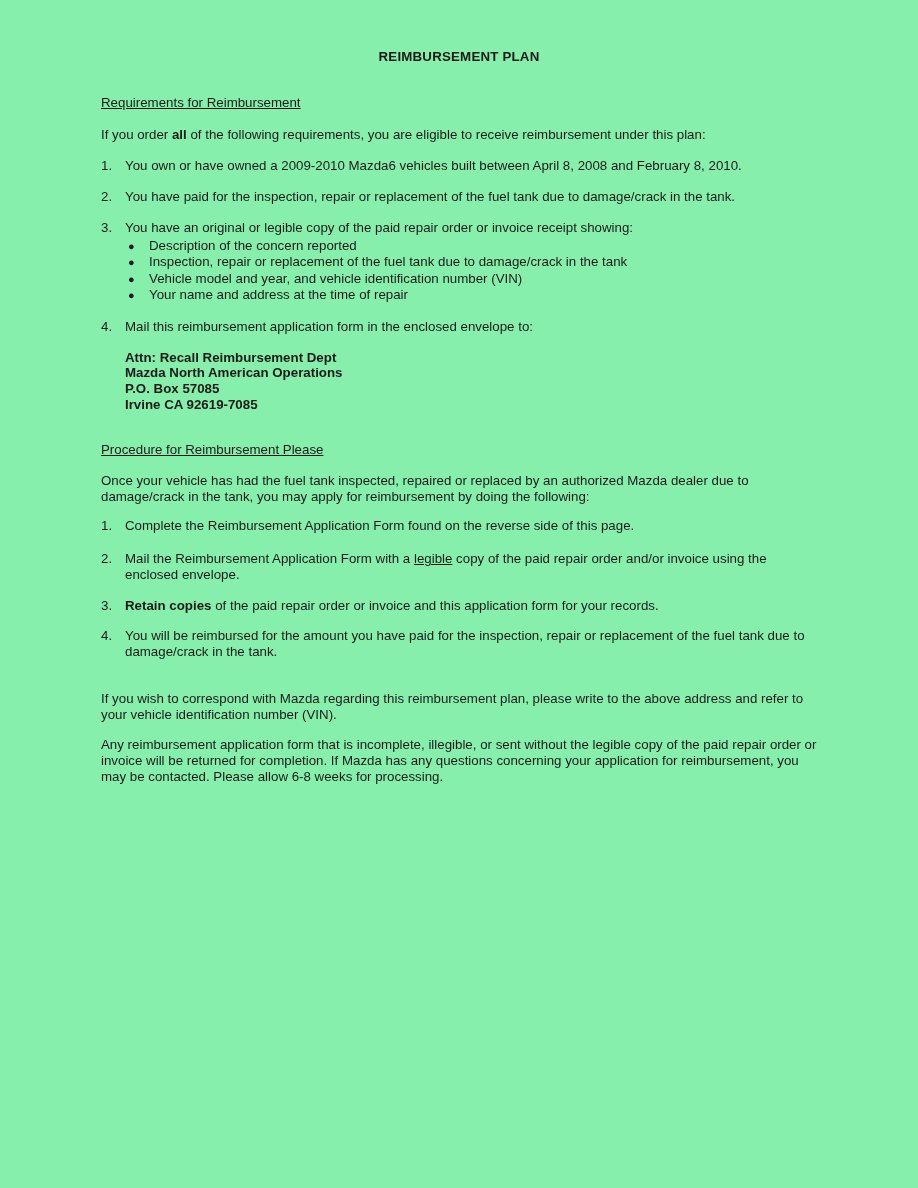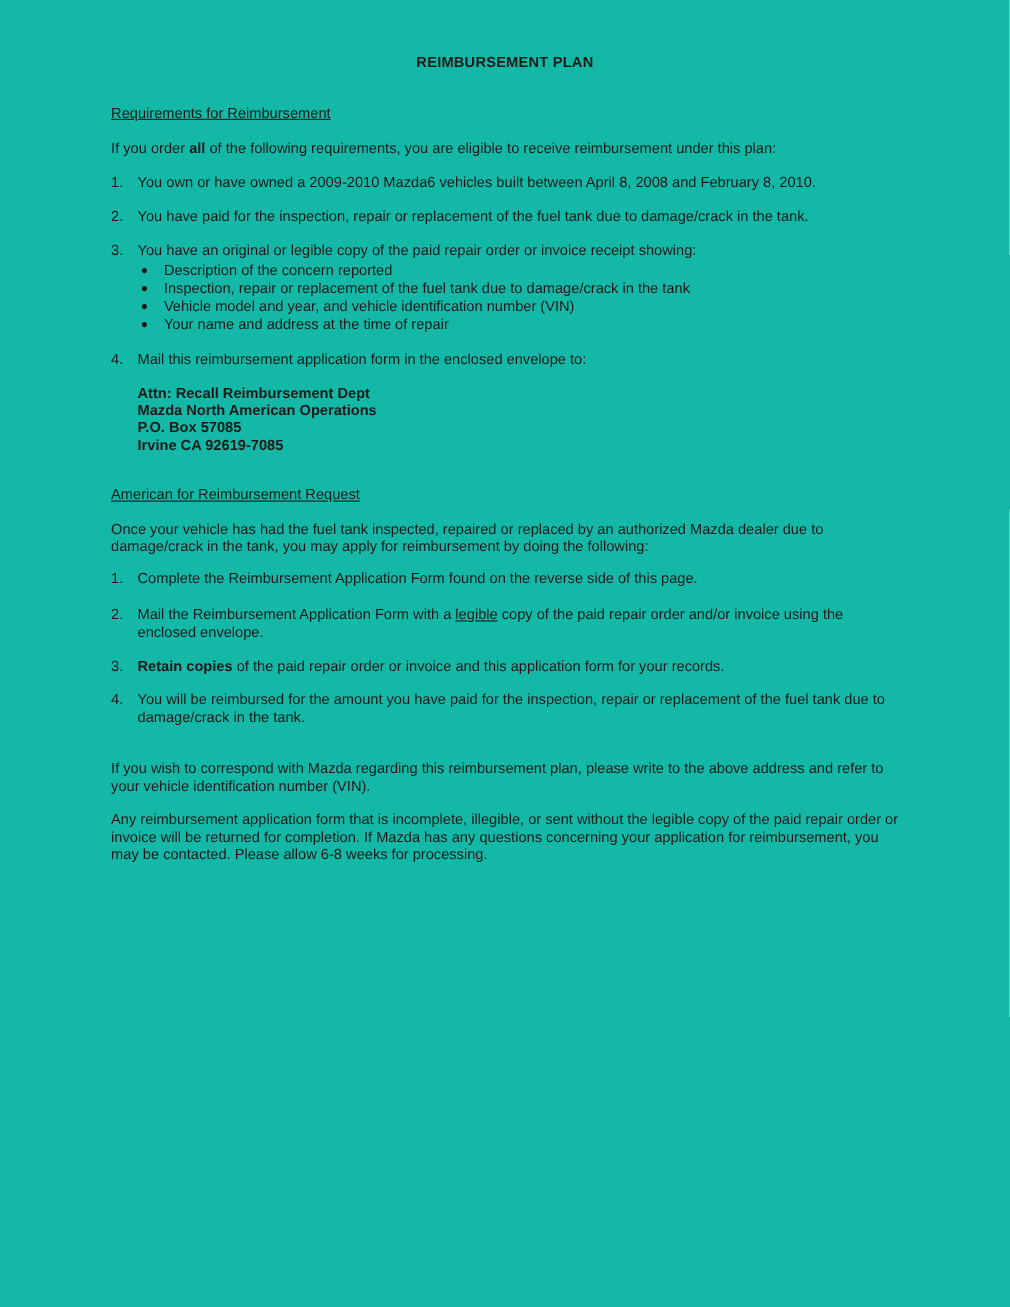--- a/index.html
+++ b/index.html
@@ -1,20 +1,20 @@
 <!DOCTYPE html>
 <html><head>
 <meta charset="utf-8">
 <style>
   * { margin: 0; padding: 0; box-sizing: border-box; }
   html, body { background: #ffffff; }
   .page {
     width: 918px;
     height: 1188px;
-    background: #14b8a6;
+    background: #86efac;
     color: #1a1a1a;
     font-family: "Liberation Sans", "DejaVu Sans", sans-serif;
     font-size: 13.3px;
     line-height: 16px;
     padding-top: 49px;
     overflow: hidden;
   }
   .content {
     margin-left: 101px;
     width: 716px;
@@ -120,21 +120,21 @@
       <span class="txt">Mail this reimbursement application form in the enclosed envelope to:</span>
     </div>
 
     <div class="address-block">
       <div>Attn: Recall Reimbursement Dept</div>
       <div>Mazda North American Operations</div>
       <div>P.O. Box 57085</div>
       <div>Irvine CA 92619-7085</div>
     </div>
 
-    <div class="section-heading">American for Reimbursement Request</div>
+    <div class="section-heading">Procedure for Reimbursement Please</div>
 
     <div class="proc-intro">Once your vehicle has had the fuel tank inspected, repaired or replaced by an authorized Mazda dealer due to damage/crack in the tank, you may apply for reimbursement by doing the following:</div>
 
     <div class="num-item mt13">
       <span class="num">1.</span>
       <span class="txt">Complete the Reimbursement Application Form found on the reverse side of this page.</span>
     </div>
 
     <div class="num-item mt17">
       <span class="num">2.</span>

